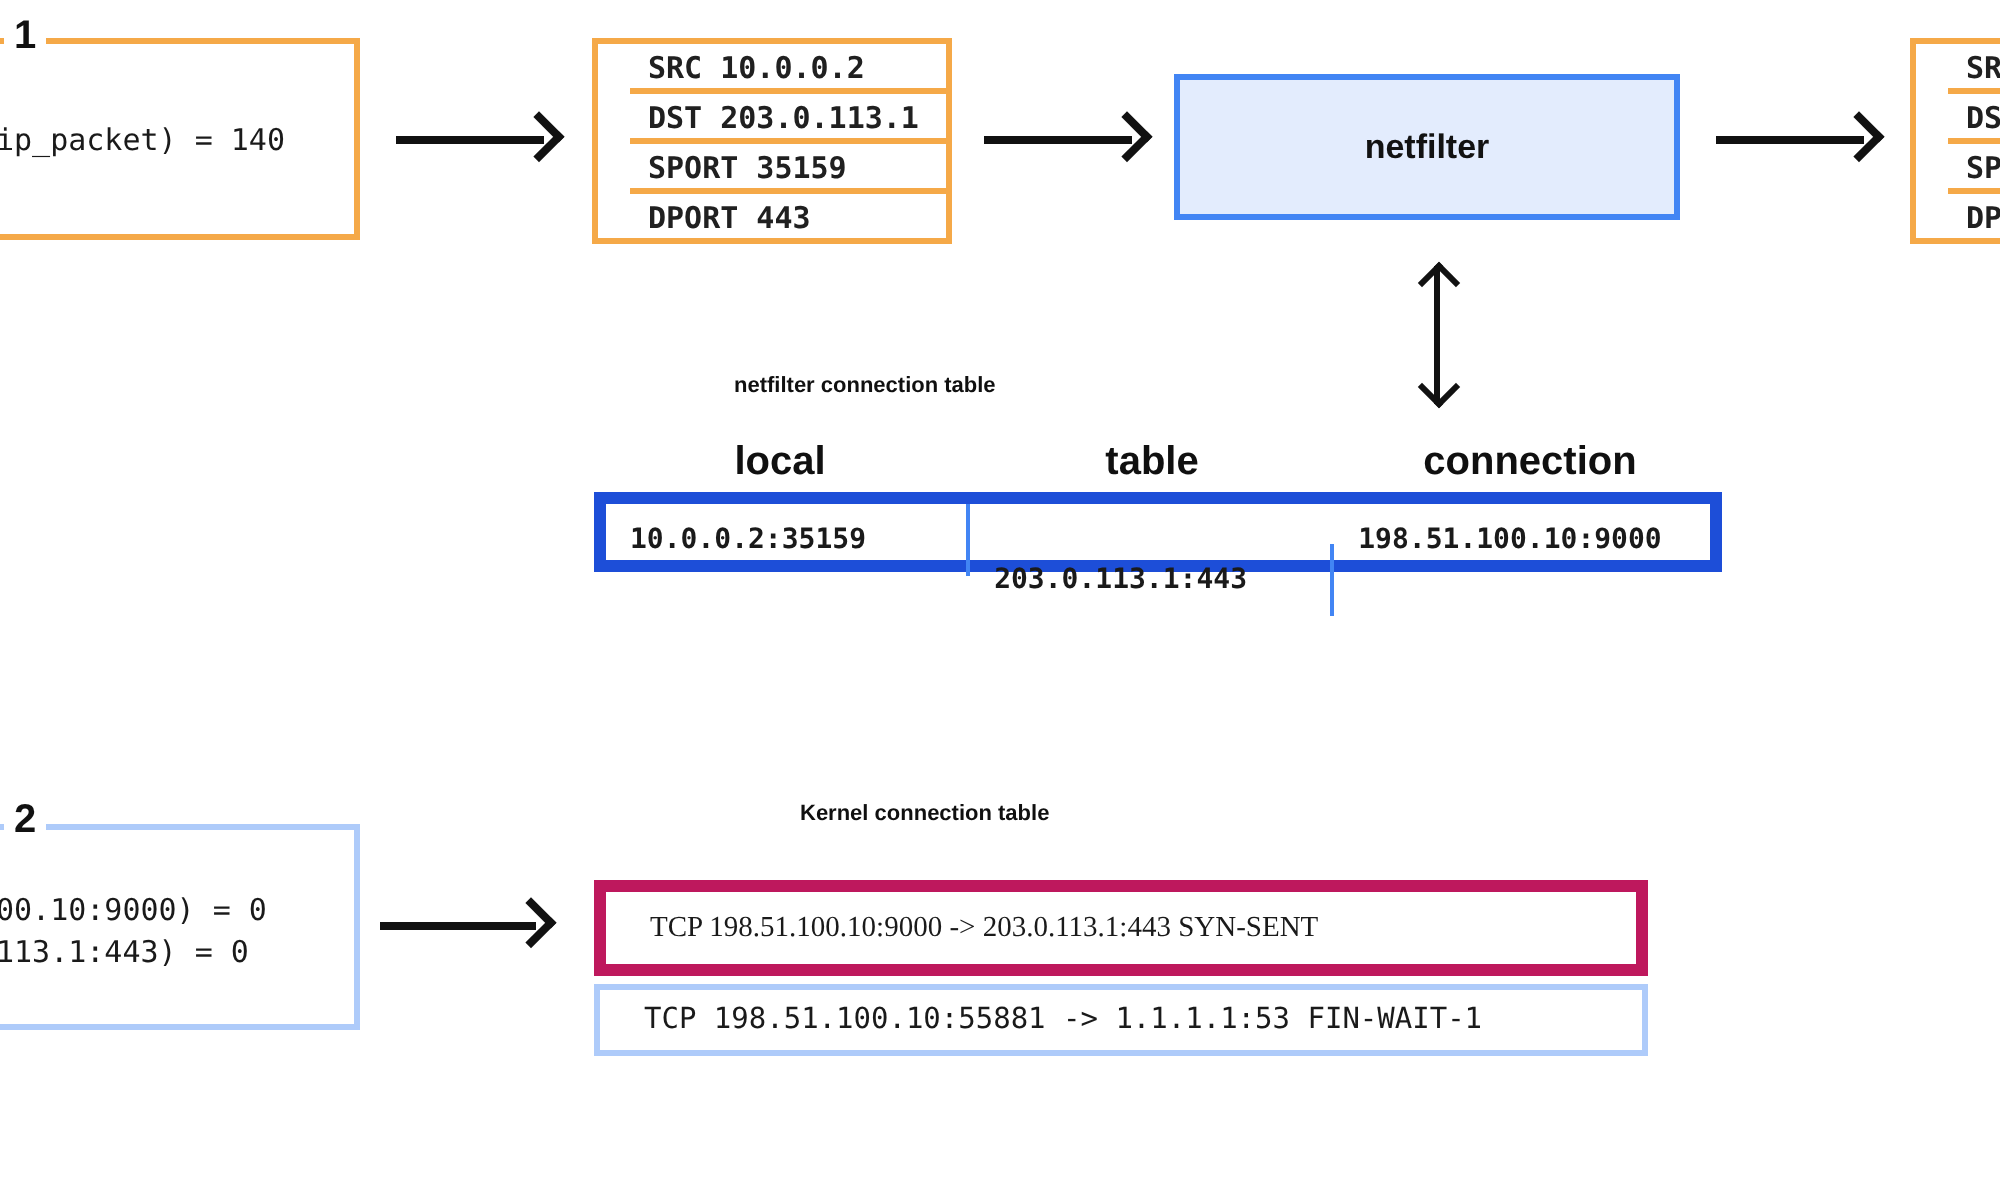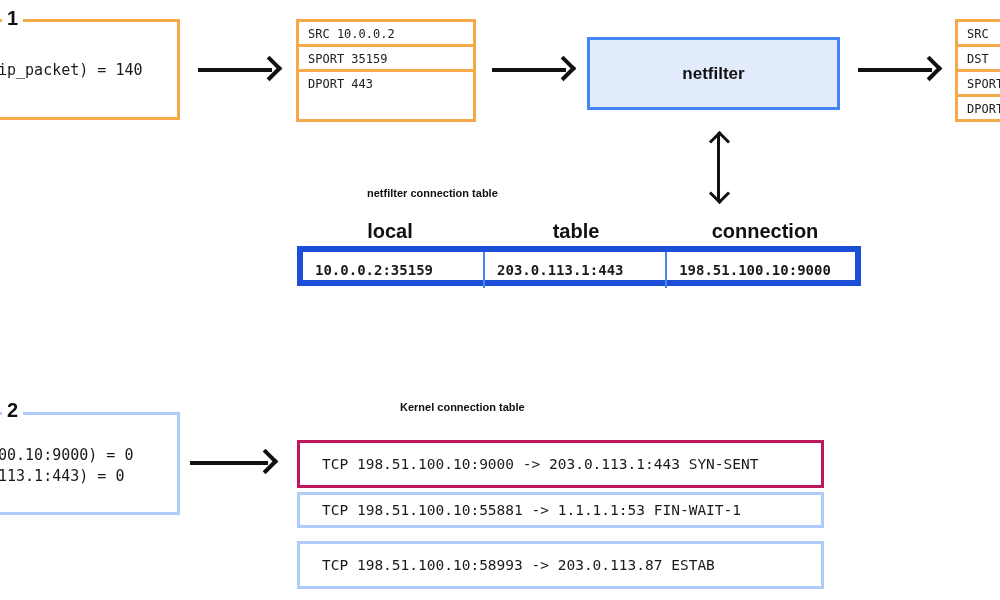--- a/index.html
+++ b/index.html
@@ -54,26 +54,27 @@
     box-sizing: border-box;
     border: 3px solid #F5A948;
     background: #ffffff;
   }
   .packet-row {
     box-sizing: border-box;
     height: 25px;
     line-height: 25px;
     border-bottom: 3px solid #F5A948;
     font-family: "DejaVu Sans Mono", "Liberation Mono", monospace;
-    font-size: 12px;
-    font-weight: normal;
+    font-size: 15px;
+    font-weight: bold;
     color: #202020;
     padding-left: 9px;
     white-space: pre;
     overflow: hidden;
+    margin-left: 16px;
   }
   .packet-row:last-child { border-bottom: none; }
 
   
   .node-box {
     position: absolute;
     box-sizing: border-box;
     border: 3px solid #4285F4;
     background: #E3ECFD;
     display: flex;
@@ -174,39 +175,40 @@
     background: #ffffff;
     font-family: "DejaVu Sans Mono", "Liberation Mono", monospace;
     font-size: 14.5px;
     color: #1a1a1a;
     white-space: pre;
     display: flex;
     align-items: center;
     padding-left: 22px;
     overflow: hidden;
   }
-  .kern-row.active    { border: 3px solid #be185d; }
+  .kern-row.active    { border: 6px solid #be185d; font-family: Liberation Serif, serif; }
   .kern-row.inactive  { border: 3px solid #AECBFA; }
 </style>
 </head>
 <body>
 
 <div class="canvas">
 
   <div class="step-box orange" style="left:-120px; top:19px; width:300px; height:101px;"></div>
   <div class="step-label" style="left:2px; top:8px;">1</div>
   <div class="code-text" style="left:-2px; top:60px;">ip_packet) = 140</div>
 
   <div class="arrow-h" style="left:198px; top:62px; width:82px; height:16px;">
     <div class="shaft" style="width:74px;"></div>
     <div class="head"></div>
   </div>
 
   <div class="packet" style="left:296px; top:19px; width:180px; height:103px;">
     <div class="packet-row">SRC 10.0.0.2</div>
+    <div class="packet-row">DST 203.0.113.1</div>
     <div class="packet-row">SPORT 35159</div>
     <div class="packet-row">DPORT 443</div>
   </div>
 
   <div class="arrow-h" style="left:492px; top:62px; width:82px; height:16px;">
     <div class="shaft" style="width:74px;"></div>
     <div class="head"></div>
   </div>
 
   <div class="node-box" style="left:587px; top:37px; width:253px; height:73px;">netfilter</div>
@@ -234,34 +236,33 @@
   <div class="conn-table" style="left:297px; top:220px; width:564px; height:66px;">
 
     <div class="conn-head" style="left:0; top:0;">
       <div class="conn-head-cell" style="width:186px;">local</div>
       <div class="conn-head-cell" style="width:186px;">table</div>
       <div class="conn-head-cell" style="width:192px;">connection</div>
     </div>
 
     <div class="conn-row" style="left:0; top:26px; height:40px;">
       <div class="conn-cell" style="width:186px;">10.0.0.2:35159</div>
-      <div class="conn-cell" style="width:186px;">203.0.113.1:443</div>
+      <div class="conn-cell" style="width:186px;margin-top:20px;">203.0.113.1:443</div>
       <div class="conn-cell" style="width:192px;">198.51.100.10:9000</div>
     </div>
   </div>
 
   <div class="step-box blue" style="left:-120px; top:412px; width:300px; height:103px;"></div>
   <div class="step-label" style="left:2px; top:400px;">2</div>
   <div class="code-text" style="left:-2px; top:445px;">00.10:9000) = 0</div>
   <div class="code-text" style="left:-2px; top:466px;">113.1:443) = 0</div>
 
   <div class="arrow-h" style="left:190px; top:455px; width:86px; height:16px;">
     <div class="shaft" style="width:78px;"></div>
     <div class="head"></div>
   </div>
 
   <div class="title" style="left:400px; top:401px;">Kernel connection table</div>
 
   <div class="kern-row active" style="left:297px; top:440px; width:527px; height:48px;">TCP 198.51.100.10:9000 -&gt; 203.0.113.1:443 SYN-SENT</div>
   <div class="kern-row inactive" style="left:297px; top:492px; width:527px; height:36px;">TCP 198.51.100.10:55881 -&gt; 1.1.1.1:53 FIN-WAIT-1</div>
-  <div class="kern-row inactive" style="left:297px; top:541px; width:527px; height:48px;">TCP 198.51.100.10:58993 -&gt; 203.0.113.87 ESTAB</div>
 
 </div>
 
 </body></html>

